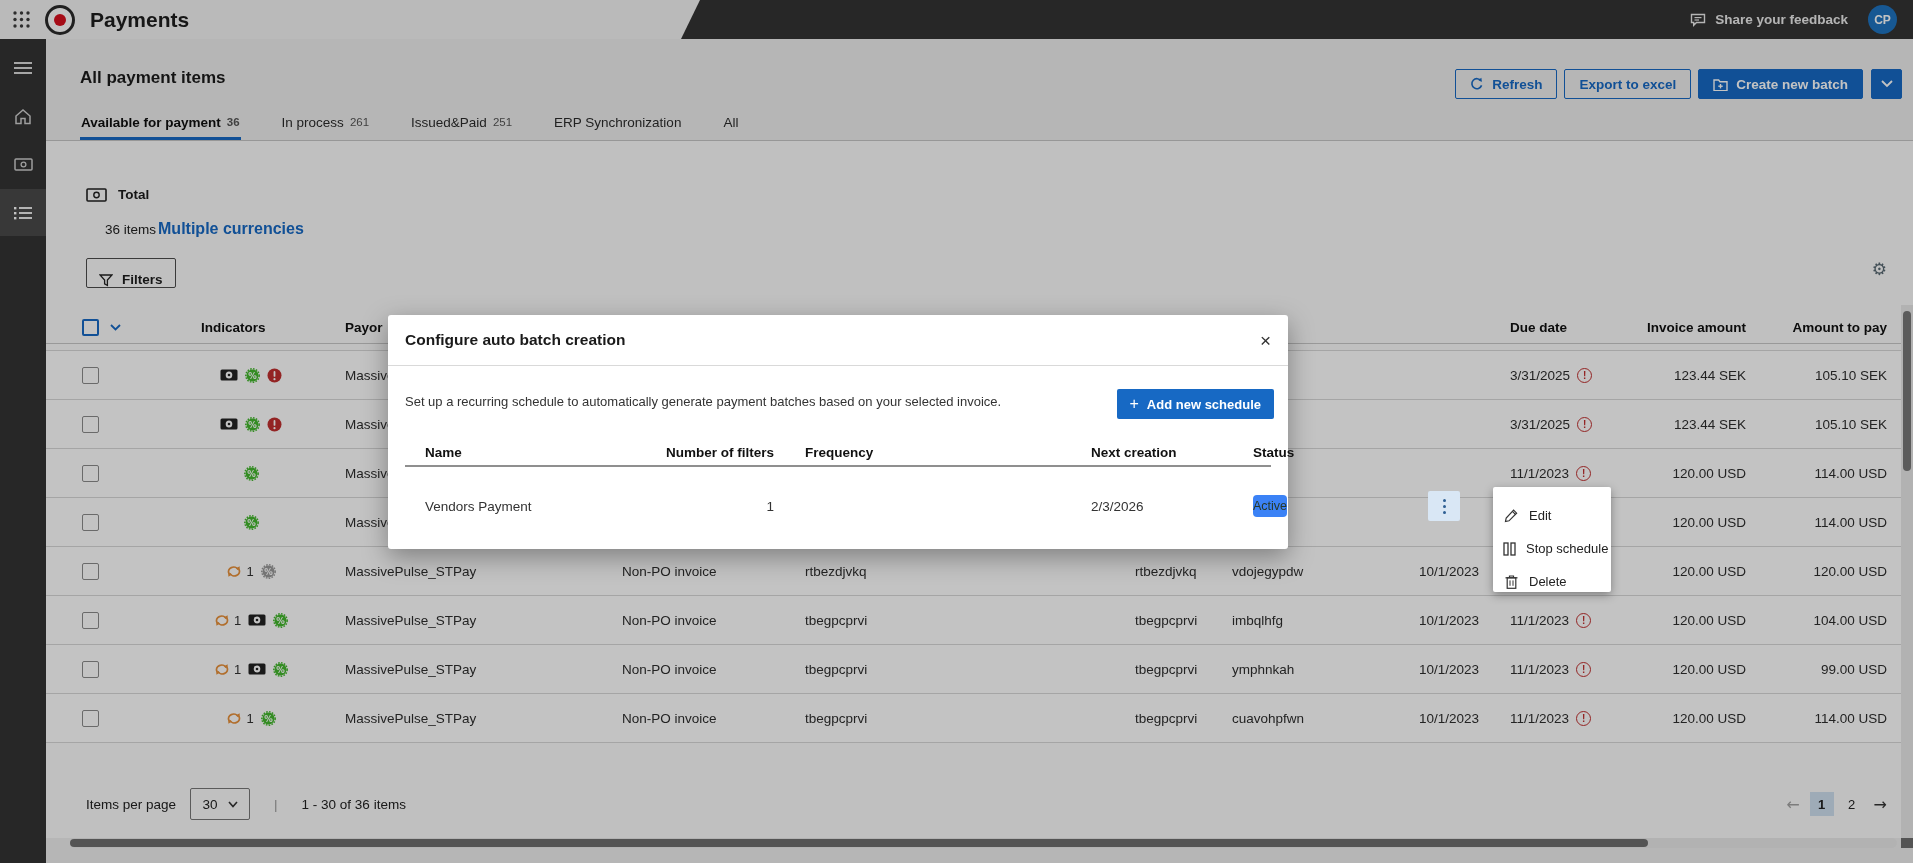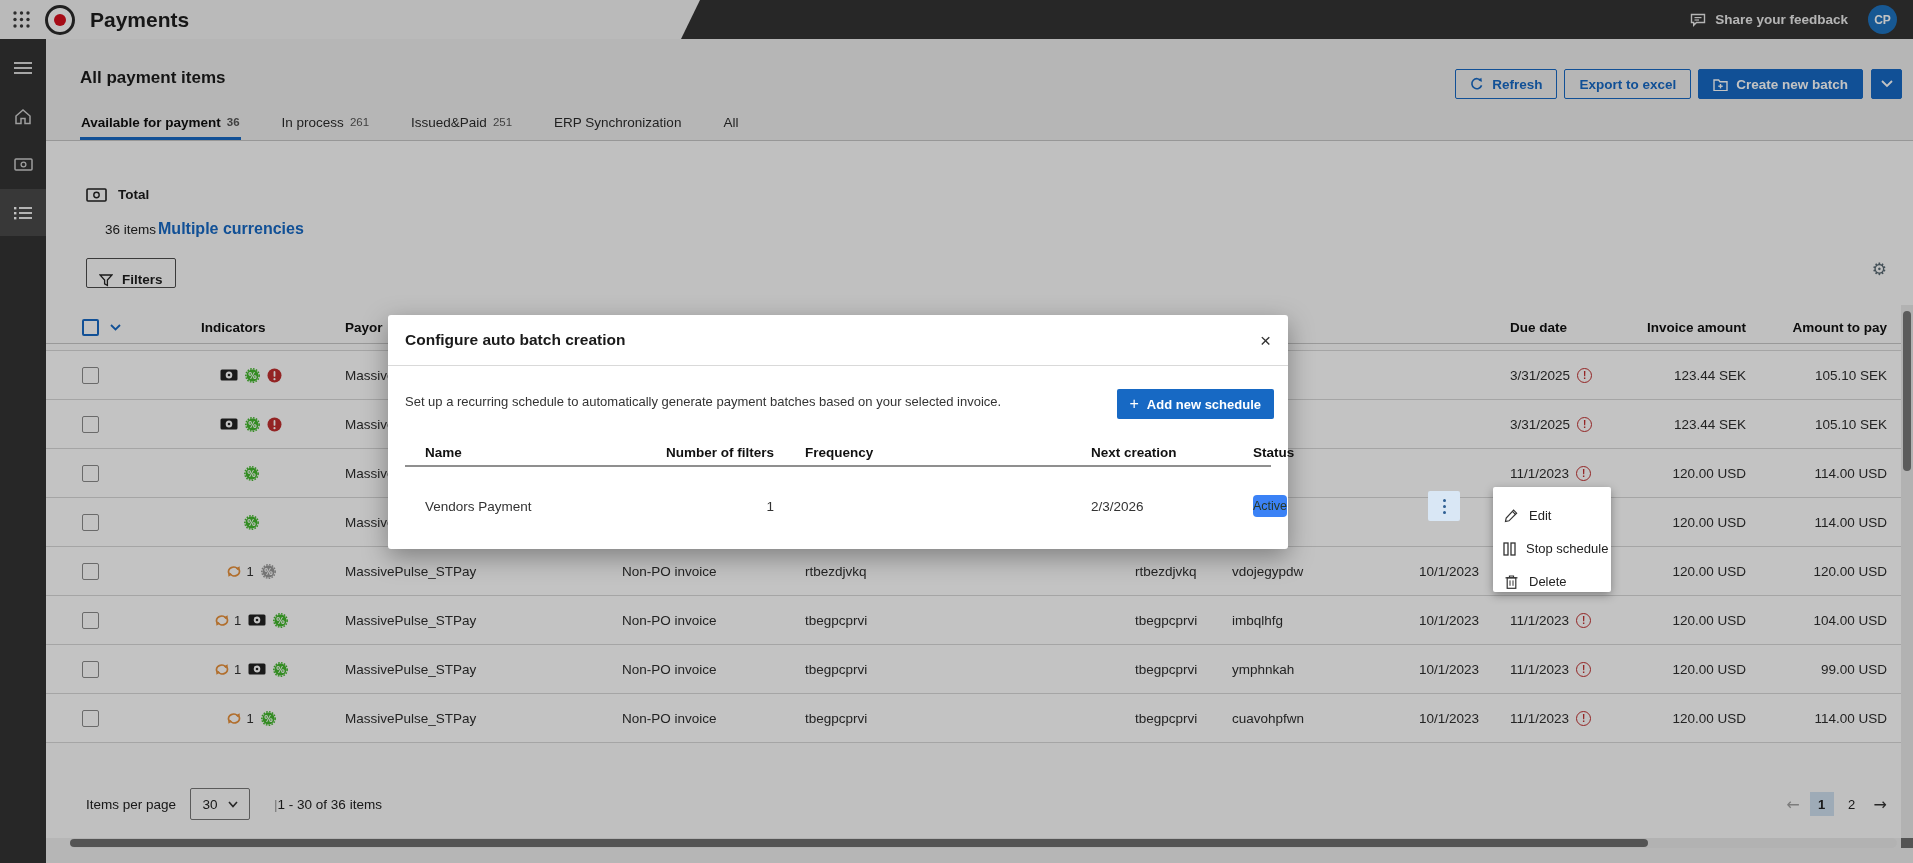--- a/index.html
+++ b/index.html
@@ -75,21 +75,21 @@
   .checkbox.head{border:2px solid #1769c4}
   .warn{width:15px;height:15px;border-radius:50%;border:1.5px solid #c13030;color:#c13030;
     font-size:10px;font-weight:700;display:flex;align-items:center;justify-content:center;box-sizing:border-box}
 
   
   .footer{position:absolute;left:0;right:0;top:742px;height:46px;display:flex;align-items:center;font-size:13.5px;color:#222}
   .f-label{margin-left:40px}
   .pagesize{margin-left:14px;width:58px;height:30px;border:1px solid #777;border-radius:2px;
     display:flex;align-items:center;justify-content:center;gap:10px;cursor:pointer;background:transparent}
   .f-div{margin-left:24px;color:#999}
-  .f-range{}
+  .f-range{margin-left:24px}
   .pager{position:absolute;right:26px;display:flex;align-items:center;gap:10px}
   .arrow{font-size:16px;cursor:pointer;font-family:"DejaVu Sans",sans-serif}
   .arrow.prev{color:#a3a3a3}.arrow.next{color:#333}
   .page{min-width:24px;height:24px;display:flex;align-items:center;justify-content:center;font-size:13px;cursor:pointer;color:#222}
   .page.active{background:#cfe0f0;font-weight:700}
 
   
   .hscroll{position:absolute;left:24px;right:16px;top:799px;height:10px;background:#e9e9e9;border-radius:5px}
   .hthumb{position:absolute;left:0;top:1px;height:8px;width:1578px;background:#6f6f6f;border-radius:4px;cursor:pointer}
   .vscroll{position:absolute;right:0;top:266px;width:12px;height:533px;background:#e9e9e9}

